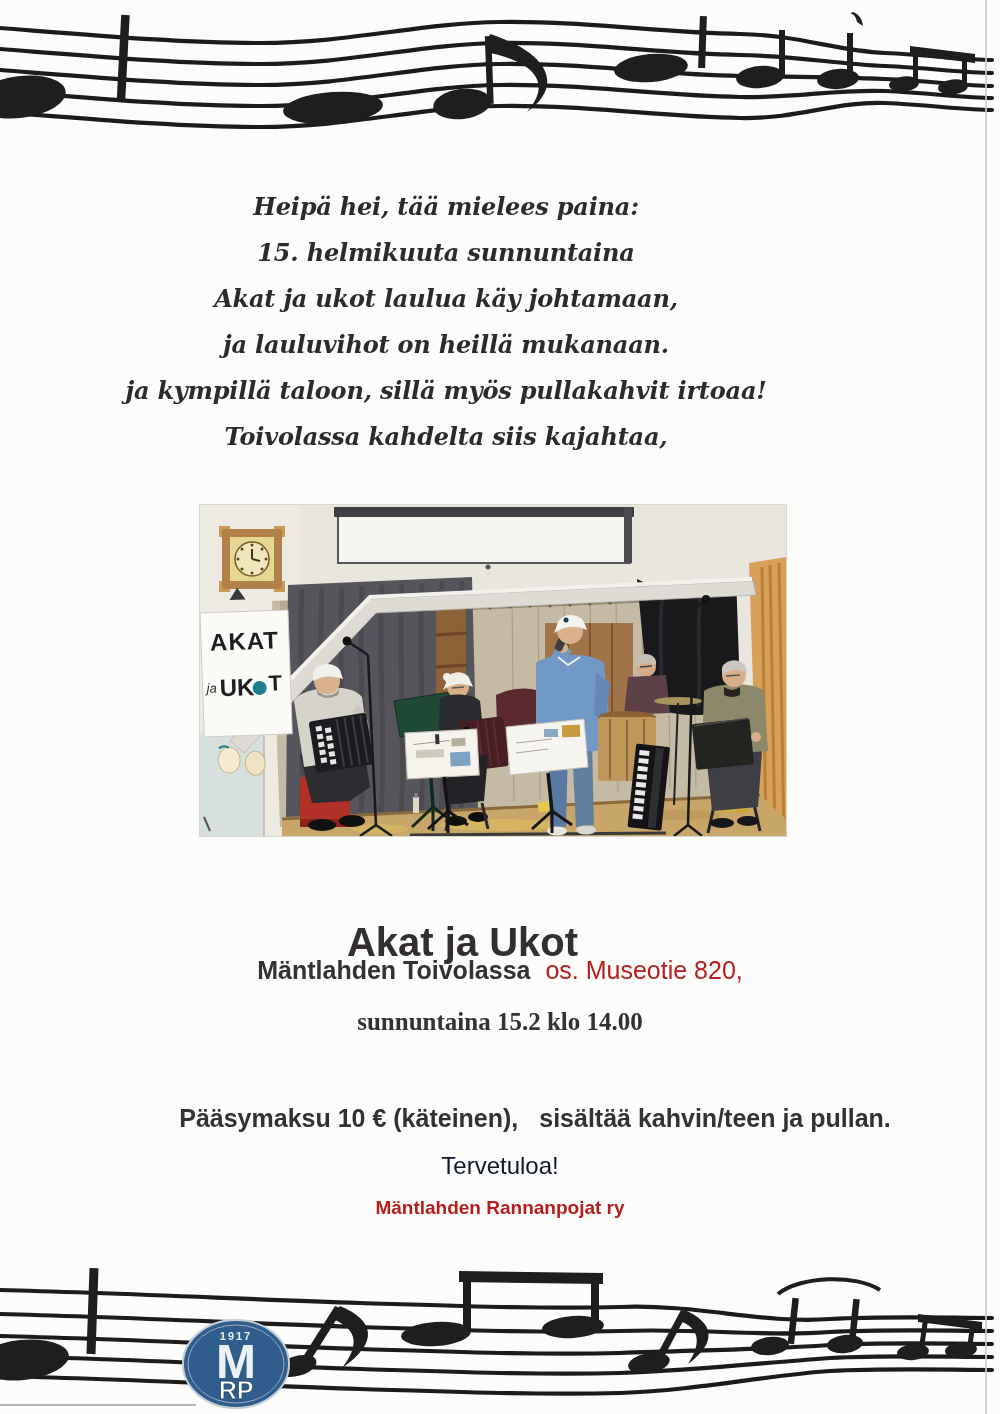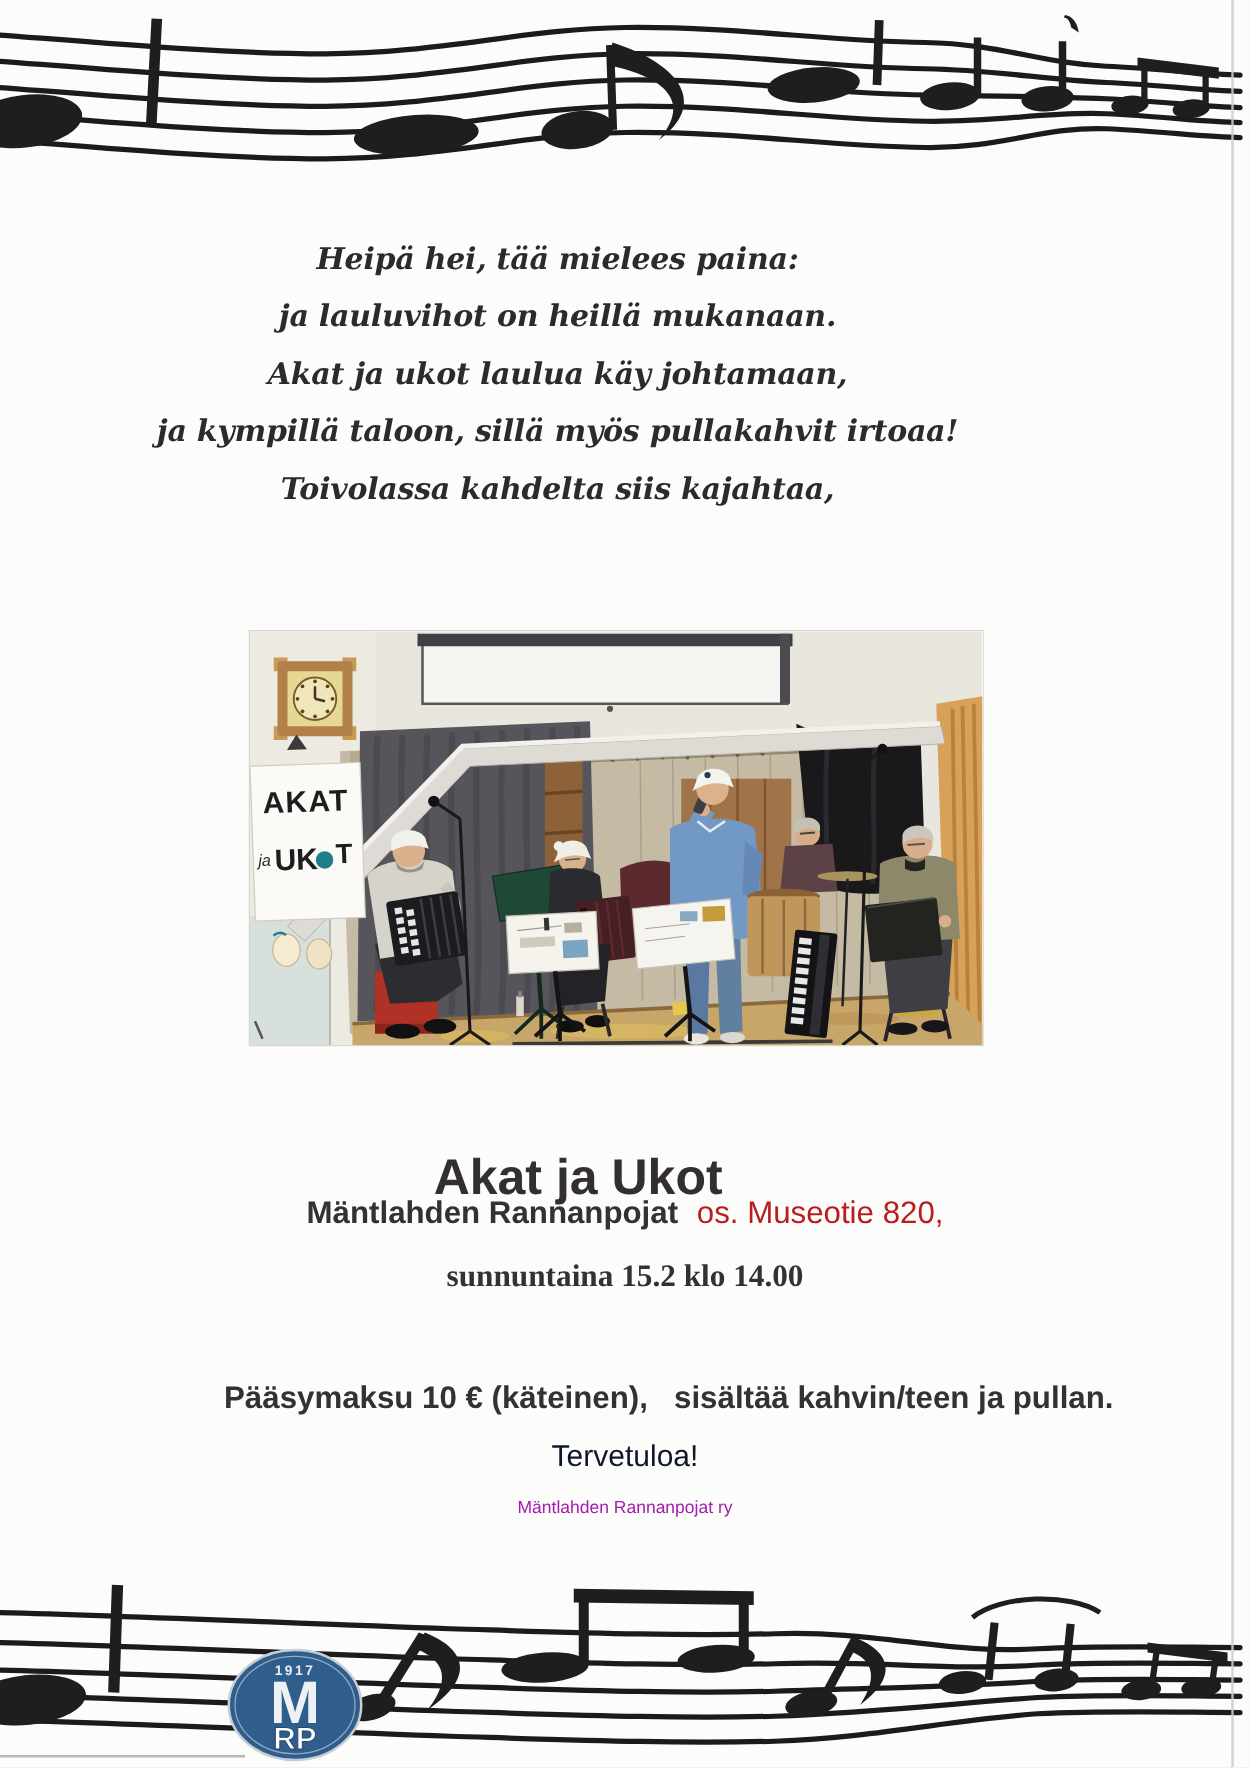--- a/index.html
+++ b/index.html
@@ -18,21 +18,21 @@
   .event-title{position:absolute;top:920px;left:0;width:925px;text-align:center;
         font-size:40px;font-weight:700;color:#332f31;margin:0;}
   .event-line{position:absolute;left:0;width:1000px;text-align:center;font-size:25px;color:#323236;}
   .venue{top:956px;}
   .venue .bold{font-weight:700;}
   .venue .rest{font-weight:400;margin-left:8px;color:#b91c1c;}
   .datetime{top:1008px;font-weight:700;font-family:Liberation Serif, serif;}
   .price{top:1104px;font-weight:700;margin-left:35px;}
   .price .gap{margin-left:14px;}
   .welcome{top:1152px;font-size:24px;font-weight:400;color:#0f172a;}
-  .organizer{top:1197px;font-size:14px;font-weight:400;color:#a21caf;}
+  .organizer{top:1197px;font-size:19px;font-weight:700;color:#b91c1c;}
   .scan-line-right{position:absolute;left:985px;top:0;width:2px;height:1414px;background:#cccccc;opacity:.85;}
   .scan-line-bottom{position:absolute;left:0;top:1404px;width:196px;height:2px;background:#9a9a9a;opacity:.7;}
 </style>
 </head>
 <body>
 
 <div class="page">
 
   <svg class="staff staff-top" viewBox="0 0 1000 130" preserveAspectRatio="none">
     <g stroke="#1b1b1b" stroke-width="4.2" fill="none" stroke-linecap="round">
@@ -59,22 +59,23 @@
       <rect x="913" y="50" width="5" height="33"></rect>
       <ellipse cx="953" cy="87" rx="15" ry="7.5" transform="rotate(-6 953 87)"></ellipse>
       <rect x="962" y="54" width="5" height="32"></rect>
       <path d="M910,46 L975,54 L975,63 L910,55 Z"></path>
       <path d="M852,12 C858,13 862,18 863,26 L857,22 C856,17 854,14 851,14 Z"></path>
     </g>
   </svg>
 
   <div class="poem">
     <div class="poem-line">Heipä hei, tää mielees paina:</div>
+    <div class="poem-line">15. helmikuuta sunnuntaina</div>
+    <div class="poem-line">Akat ja ukot laulua käy johtamaan,</div>
     <div class="poem-line">ja lauluvihot on heillä mukanaan.</div>
-    <div class="poem-line">Akat ja ukot laulua käy johtamaan,</div>
     <div class="poem-line">ja kympillä taloon, sillä myös pullakahvit irtoaa!</div>
     <div class="poem-line">Toivolassa kahdelta siis kajahtaa,</div>
   </div>
 
   <div class="photo">
     <svg viewBox="0 0 586 331">
 
       <g>
         <rect width="586" height="331" fill="#e9e6de"></rect>
         <rect x="0" y="0" width="100" height="331" fill="#edeae2"></rect>
@@ -389,21 +390,21 @@
         <ellipse cx="24" cy="148" rx="11" ry="13" fill="#f6ead0" stroke="#c9b690"></ellipse>
         <ellipse cx="50" cy="152" rx="10" ry="12" fill="#f0e2c4" stroke="#c9b690"></ellipse>
         <path d="M14,136 q6,-4 10,0" stroke="#1d7f8a" stroke-width="2" fill="none"></path>
       </g>
     </svg>
   </div>
 
   <h1 class="event-title">Akat ja Ukot</h1>
 
   <div class="event-line venue">
-    <span class="bold">Mäntlahden Rannanpojat</span>
+    <span class="bold">Mäntlahden Toivolassa</span>
     <span class="rest">os. Museotie 820,</span>
   </div>
 
   <div class="event-line datetime">sunnuntaina 15.2 klo 14.00</div>
 
   <div class="event-line price">
     <span>Pääsymaksu 10 € (käteinen),</span>
     <span class="gap">sisältää kahvin/teen ja pullan.</span>
   </div>
 

